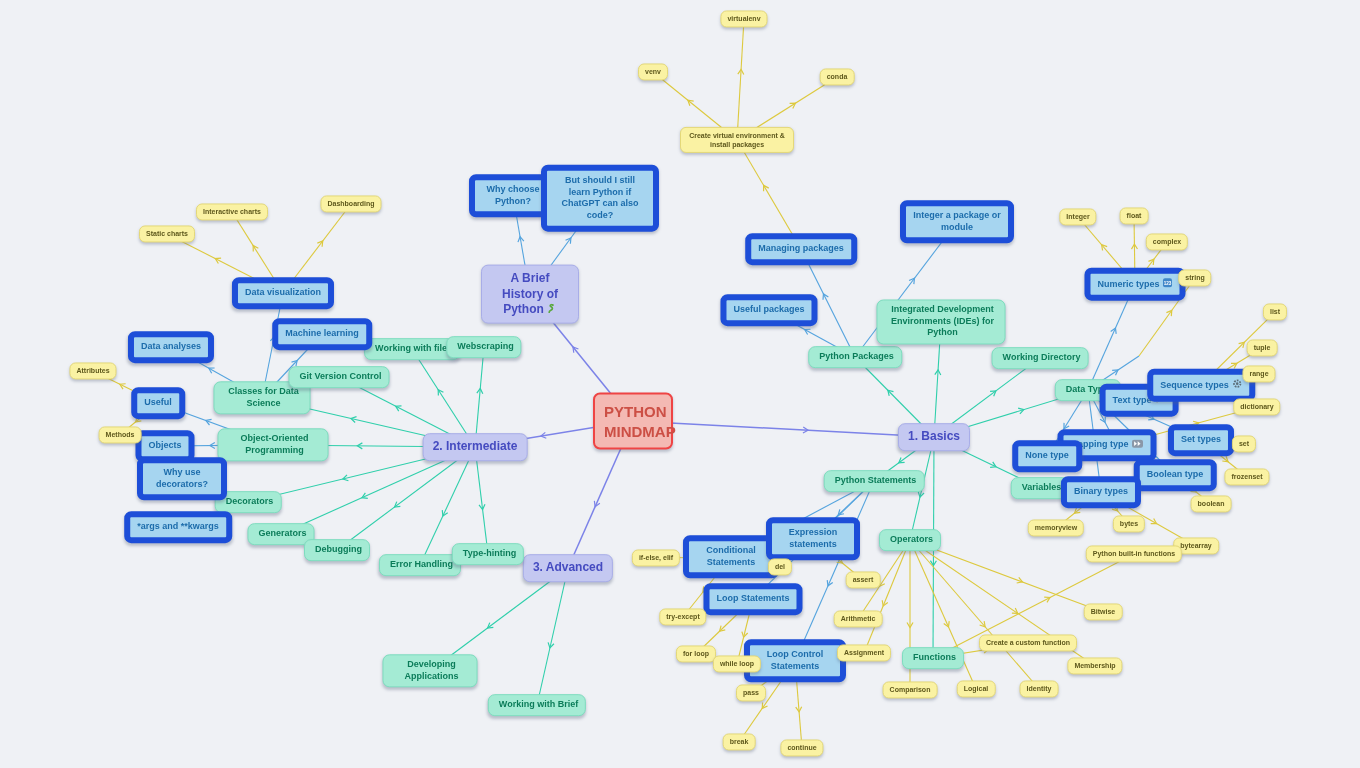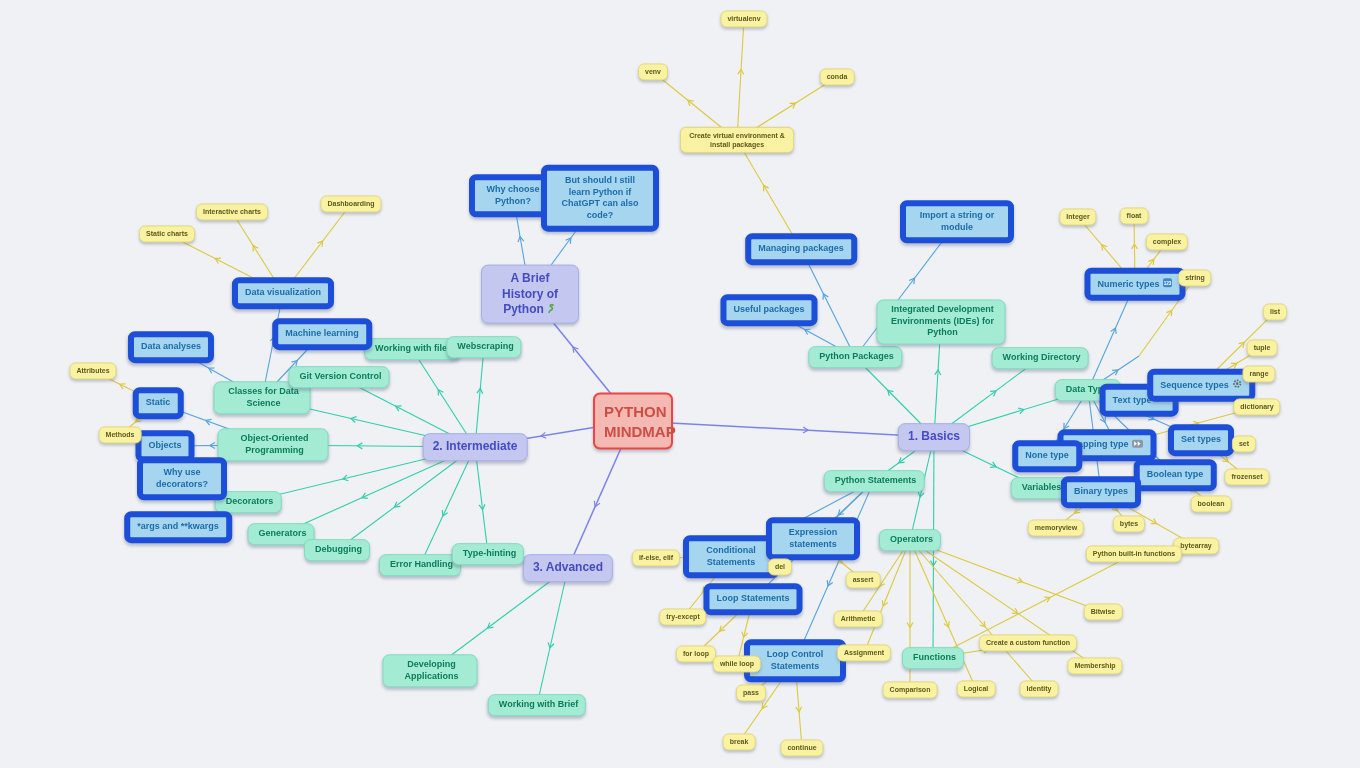--- a/index.html
+++ b/index.html
@@ -400,21 +400,21 @@
       <div class="node kind-green" style="left: 855px; top: 357px;"><span>Python Packages</span></div>
       <div class="node kind-green wrapped" style="left: 941px; top: 322px; width: 110px;"><span>Integrated Development Environments (IDEs) for Python</span></div>
       <div class="node kind-green" style="left: 1040px; top: 358px;"><span>Working Directory</span></div>
       <div class="node kind-green" style="left: 1088px; top: 390px;"><span>Data Types</span></div>
       <div class="node kind-green" style="left: 1040px; top: 488px;"><span>Variables</span></div>
       <div class="node kind-green" style="left: 874px; top: 481px;"><span>Python Statements</span></div>
       <div class="node kind-green" style="left: 910px; top: 540px;"><span>Operators</span></div>
       <div class="node kind-green" style="left: 933px; top: 658px;"><span>Functions</span></div>
       <div class="node kind-blue" style="left: 801px; top: 249px;"><span>Managing packages</span></div>
       <div class="node kind-blue" style="left: 769px; top: 310px;"><span>Useful packages</span></div>
-      <div class="node kind-blue wrapped" style="left: 957px; top: 222px; width: 88px;"><span>Import a string or module</span></div>
+      <div class="node kind-blue wrapped" style="left: 957px; top: 222px; width: 88px;"><span>Integer a package or module</span></div>
       <div class="node kind-yellow wrapped" style="left: 737px; top: 140px; width: 100px;"><span>Create virtual environment &amp; install packages</span></div>
       <div class="node kind-yellow" style="left: 744px; top: 19px;"><span>virtualenv</span></div>
       <div class="node kind-yellow" style="left: 653px; top: 72px;"><span>venv</span></div>
       <div class="node kind-yellow" style="left: 837px; top: 77px;"><span>conda</span></div>
       <div class="node kind-blue" style="left: 1135px; top: 284px;"><span>Numeric types</span><span class="icon"><svg width="10" height="10" viewBox="0 0 10 10">
             <rect x="0.5" y="0.5" width="9" height="9" rx="2" fill="#3f87c9"></rect>
             <text x="5" y="7" font-size="4.6" font-weight="bold" fill="#ffffff" text-anchor="middle" font-family="Liberation Sans, sans-serif">123</text>
           </svg></span></div>
       <div class="node kind-blue" style="left: 1139px; top: 356px; margin-top: 44px;"><span>Text type</span><span class="icon"><svg width="11" height="10" viewBox="0 0 11 10">
             <path d="M1 1.5 h9 v5.5 h-5.5 l-2 2 v-2 h-1.5 z" fill="#f3f6fa" stroke="#8fa3b5" stroke-width="0.8"></path>
@@ -480,21 +480,21 @@
       <div class="node kind-green" style="left: 488px; top: 554px;"><span>Type-hinting</span></div>
       <div class="node kind-green" style="left: 339px; top: 377px;"><span>Git Version Control</span></div>
       <div class="node kind-green" style="left: 412px; top: 349px;"><span>Working with files</span></div>
       <div class="node kind-green" style="left: 484px; top: 347px;"><span>Webscraping</span></div>
       <div class="node kind-blue" style="left: 283px; top: 293px;"><span>Data visualization</span></div>
       <div class="node kind-blue" style="left: 322px; top: 334px;"><span>Machine learning</span></div>
       <div class="node kind-blue" style="left: 171px; top: 347px;"><span>Data analyses</span></div>
       <div class="node kind-yellow" style="left: 167px; top: 234px;"><span>Static charts</span></div>
       <div class="node kind-yellow" style="left: 232px; top: 212px;"><span>Interactive charts</span></div>
       <div class="node kind-yellow" style="left: 351px; top: 204px;"><span>Dashboarding</span></div>
-      <div class="node kind-blue" style="left: 158px; top: 403px;"><span>Static</span></div>
+      <div class="node kind-blue" style="left: 158px; top: 403px;"><span>Useful</span></div>
       <div class="node kind-blue" style="left: 165px; top: 446px;"><span>Objects</span></div>
       <div class="node kind-yellow" style="left: 93px; top: 371px;"><span>Attributes</span></div>
       <div class="node kind-yellow" style="left: 120px; top: 435px;"><span>Methods</span></div>
       <div class="node kind-blue wrapped" style="left: 182px; top: 479px; width: 64px;"><span>Why use decorators?</span></div>
       <div class="node kind-blue" style="left: 178px; top: 527px;"><span>*args and **kwargs</span></div>
       <div class="node kind-green wrapped" style="left: 430px; top: 671px; width: 76px;"><span>Developing Applications</span></div>
       <div class="node kind-green" style="left: 537px; top: 705px;"><span>Working with Brief</span></div>
     </div>
 </div>
 

